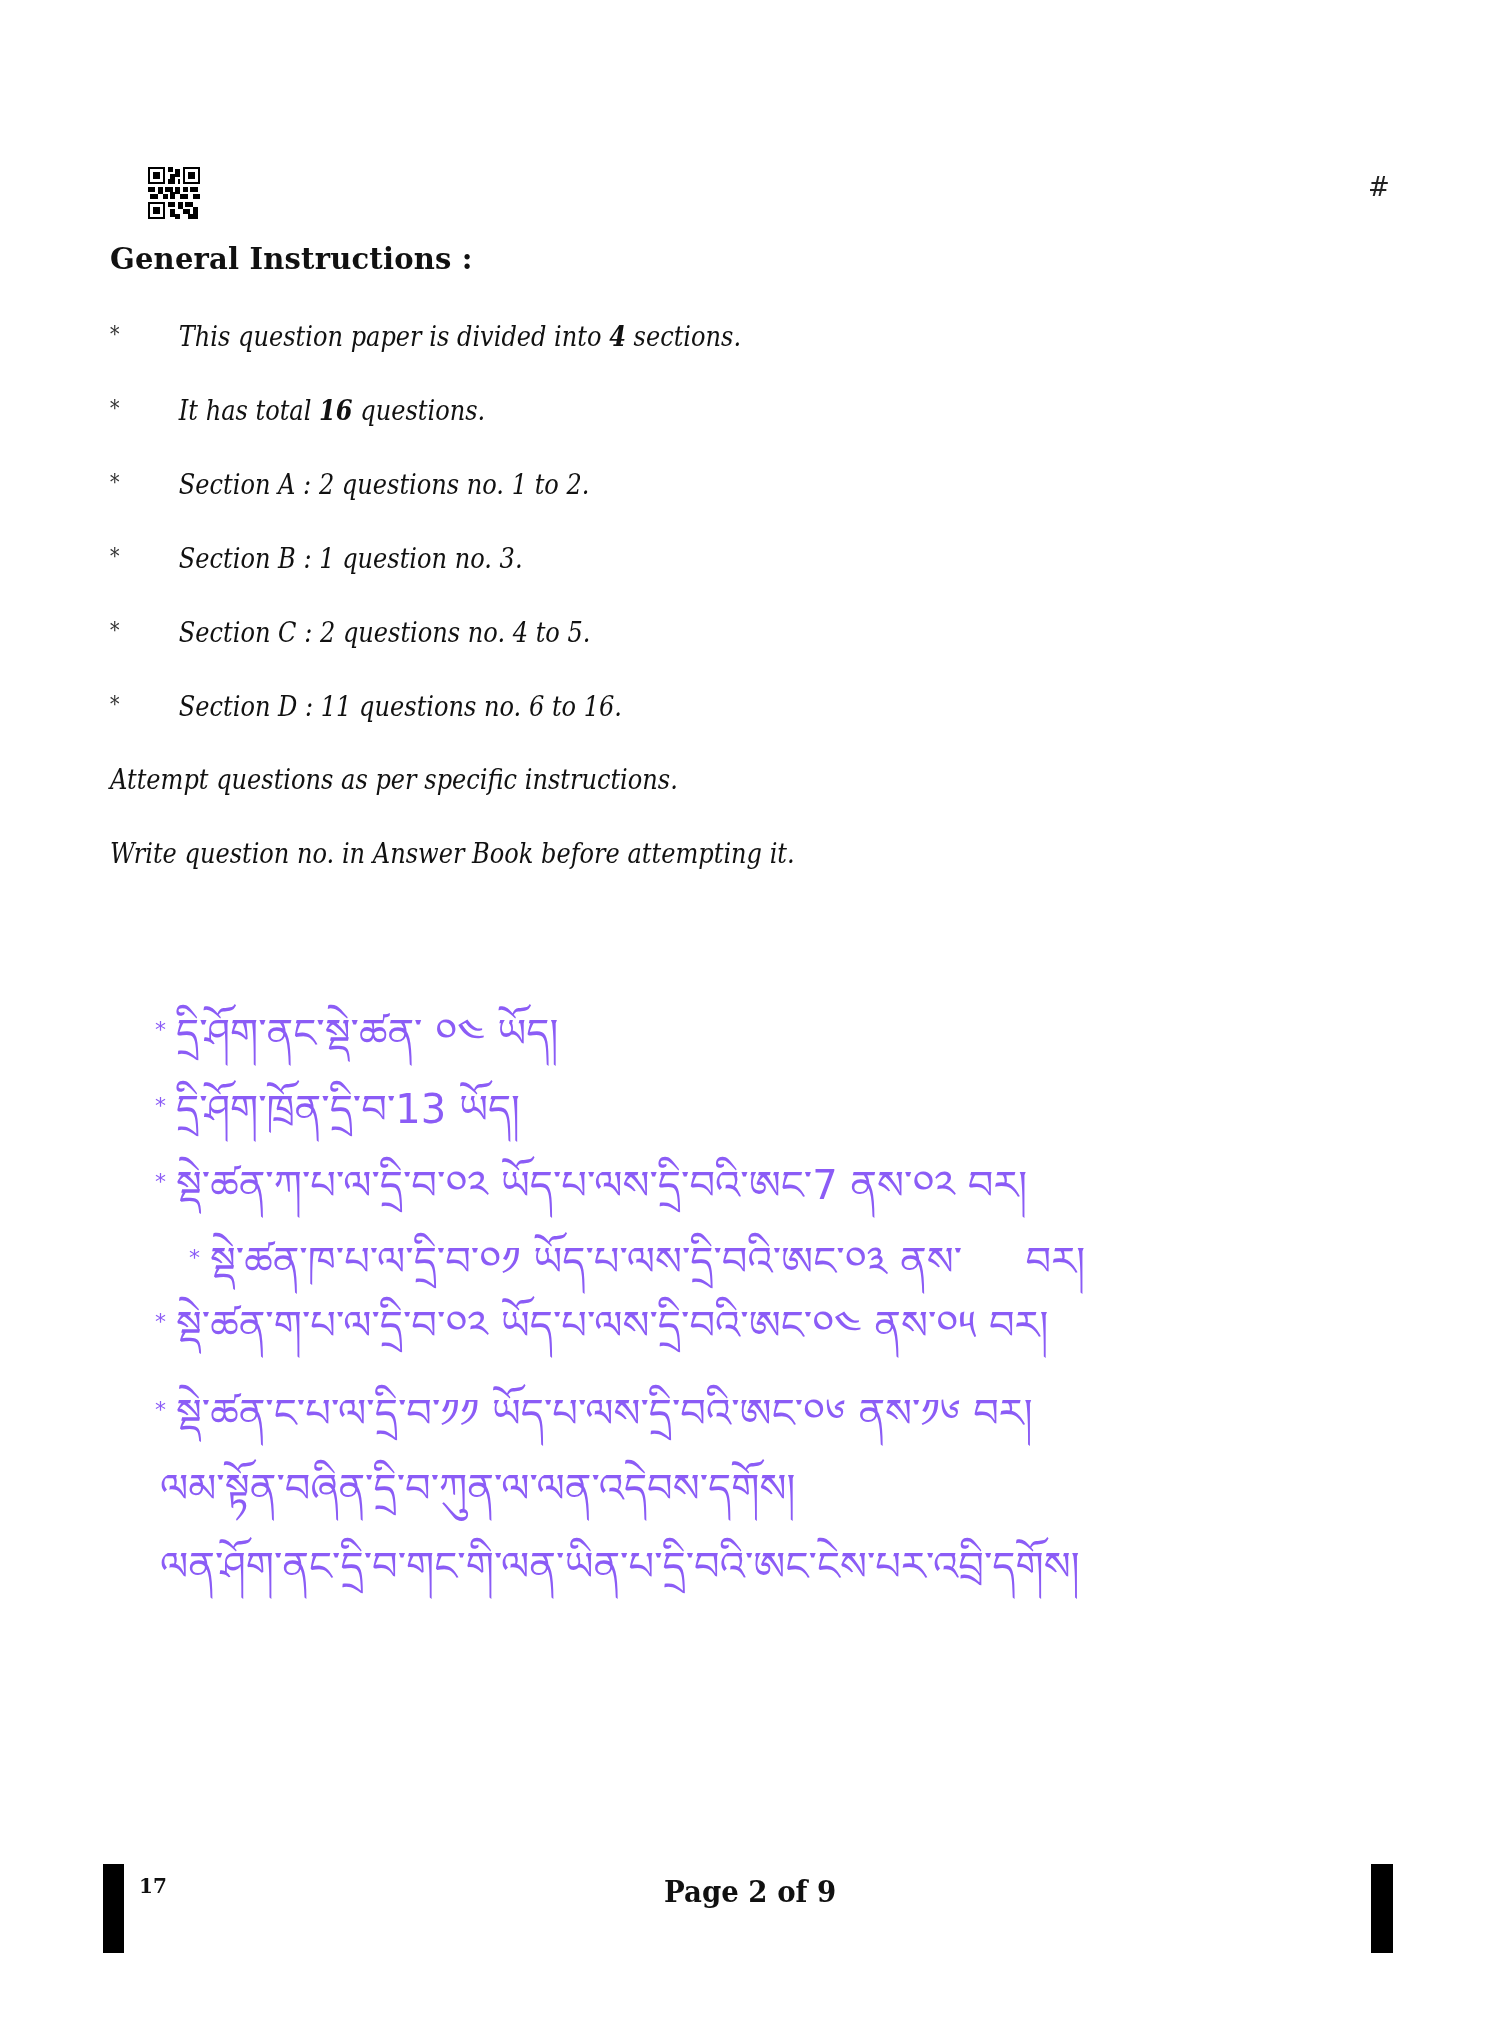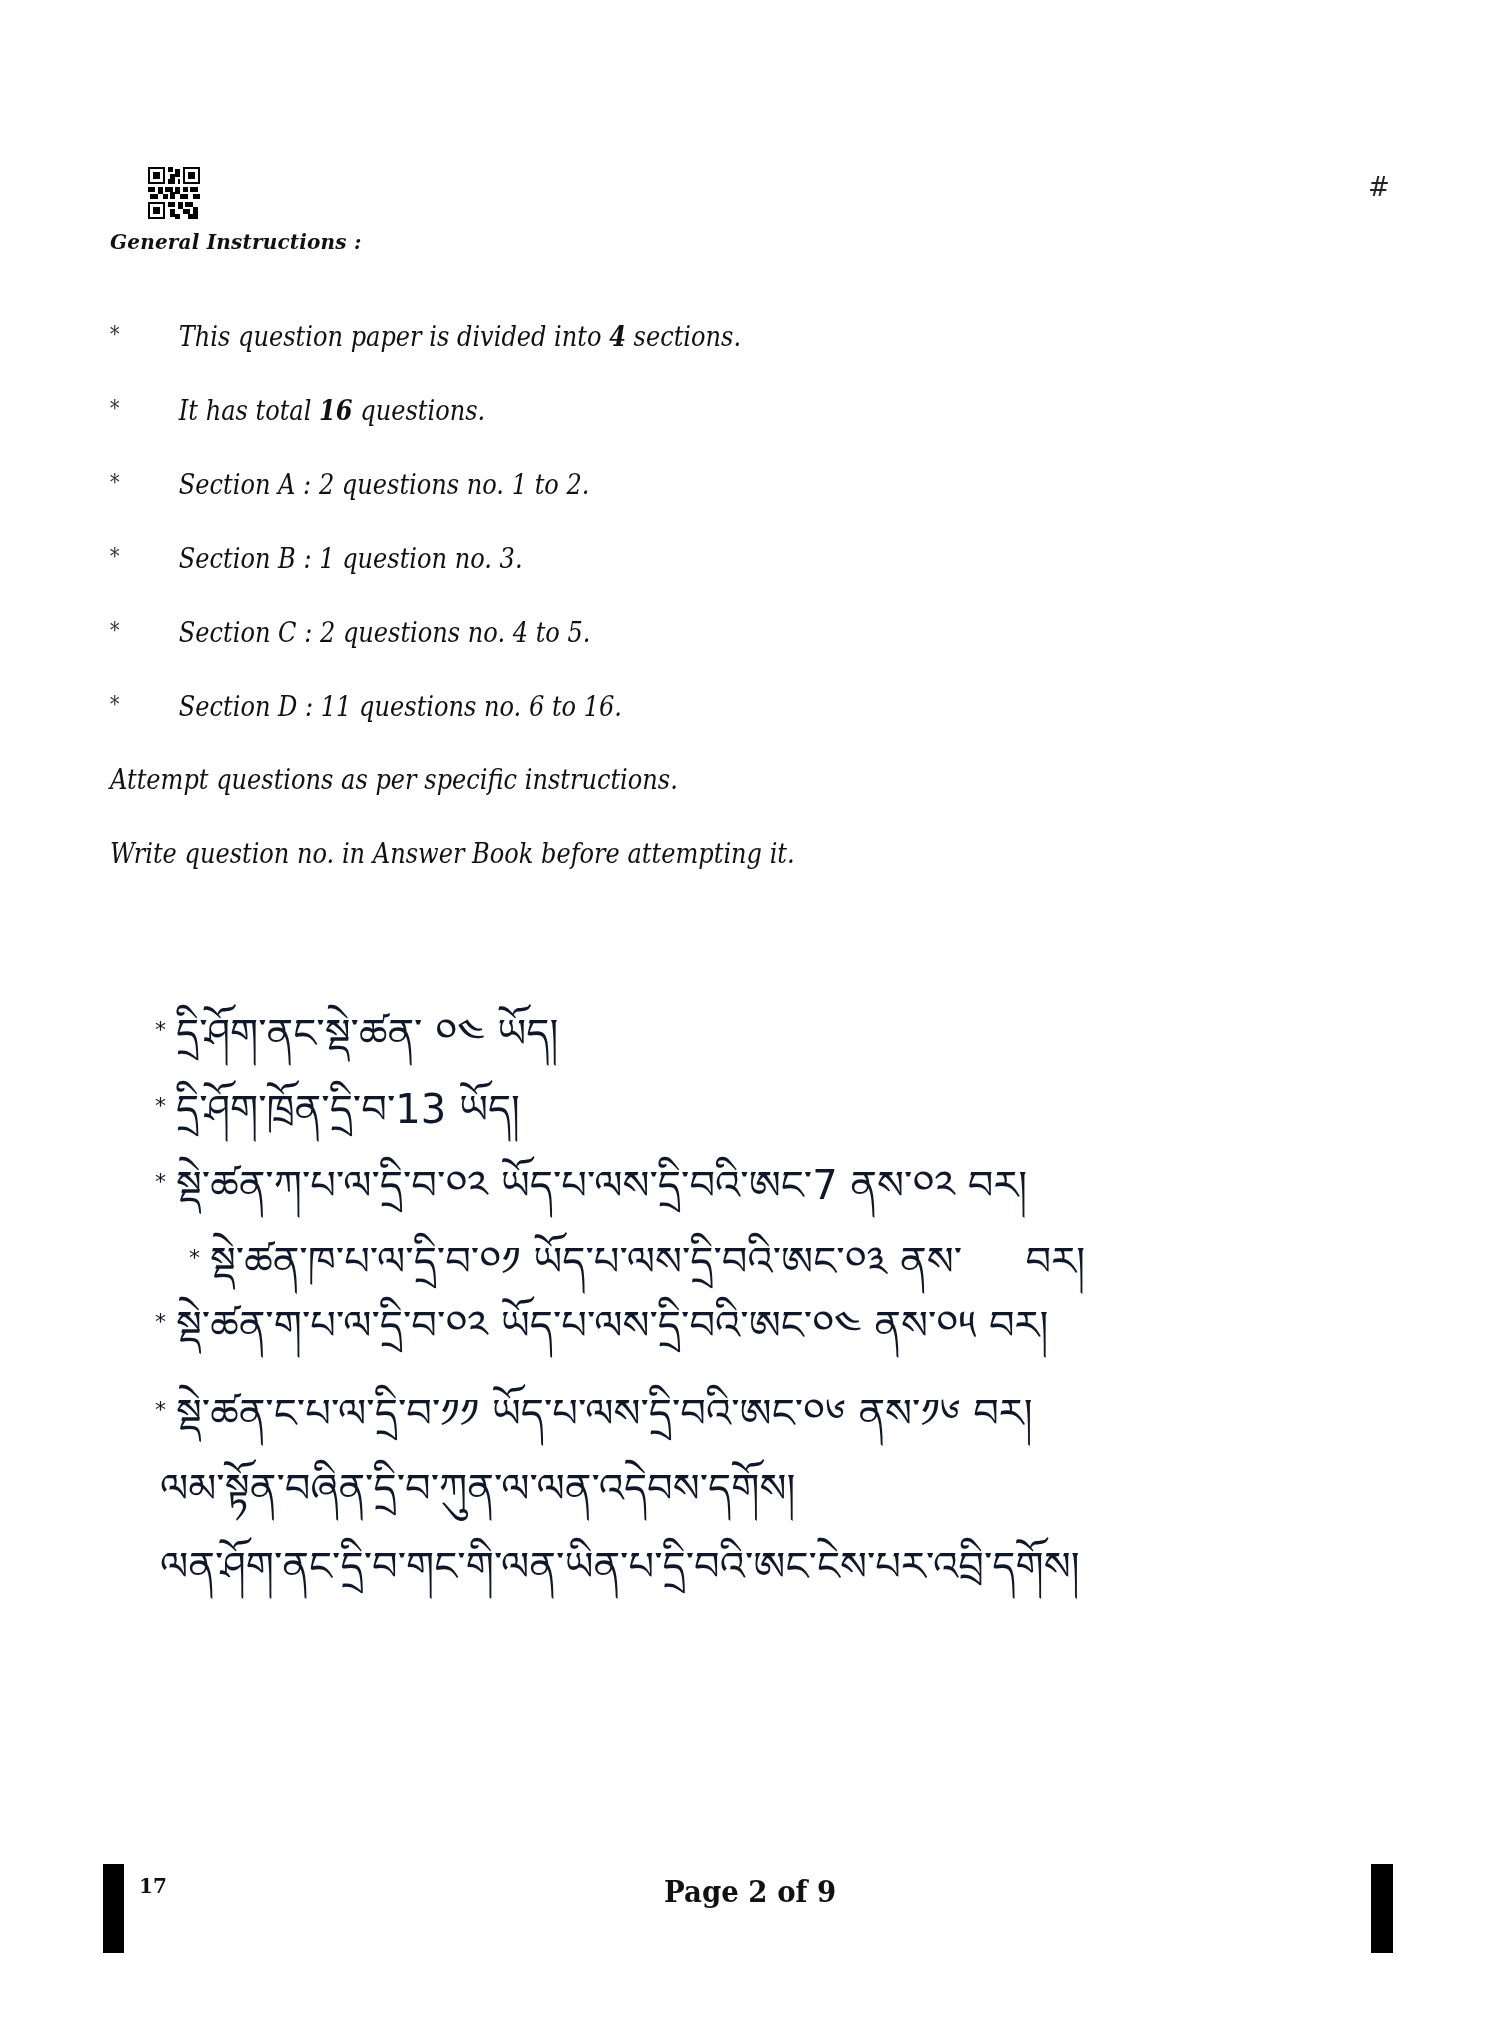--- a/index.html
+++ b/index.html
@@ -26,25 +26,24 @@
       position: absolute;
       left: 1368px;
       top: 172px;
       font-family: "DejaVu Sans", sans-serif;
       font-size: 26px;
       color: #222;
     }
     .heading {
       position: absolute;
       left: 110px;
-      top: 230px;
-      font-family: "DejaVu Serif", serif;
-      font-style: italic;
-      font-weight: bold;
-      font-size: 20px;
+      top: 242px;
+      font-family: "DejaVu Serif", serif;
+      font-weight: bold;
+      font-size: 29px;
       letter-spacing: 0.2px;
     }
     .instr {
       position: absolute;
       left: 110px;
       font-family: "DejaVu Serif", serif;
       font-style: italic;
       font-size: 28px;
       line-height: 36px;
       white-space: nowrap;
@@ -62,21 +61,21 @@
     .instr b {
       font-weight: bold;
     }
     .tib {
       position: absolute;
       left: 155px;
       font-family: "DejaVu Sans", sans-serif;
       font-size: 40px;
       line-height: 60px;
       white-space: nowrap;
-      color: #0f172a;
+      color: #8b5cf6;
     }
     .tib .star {
       font-size: 22px;
       vertical-align: 10px;
       margin-right: 10px;
     }
     .tib.plain {
       left: 152px;
       margin-left: 8px;
     }

